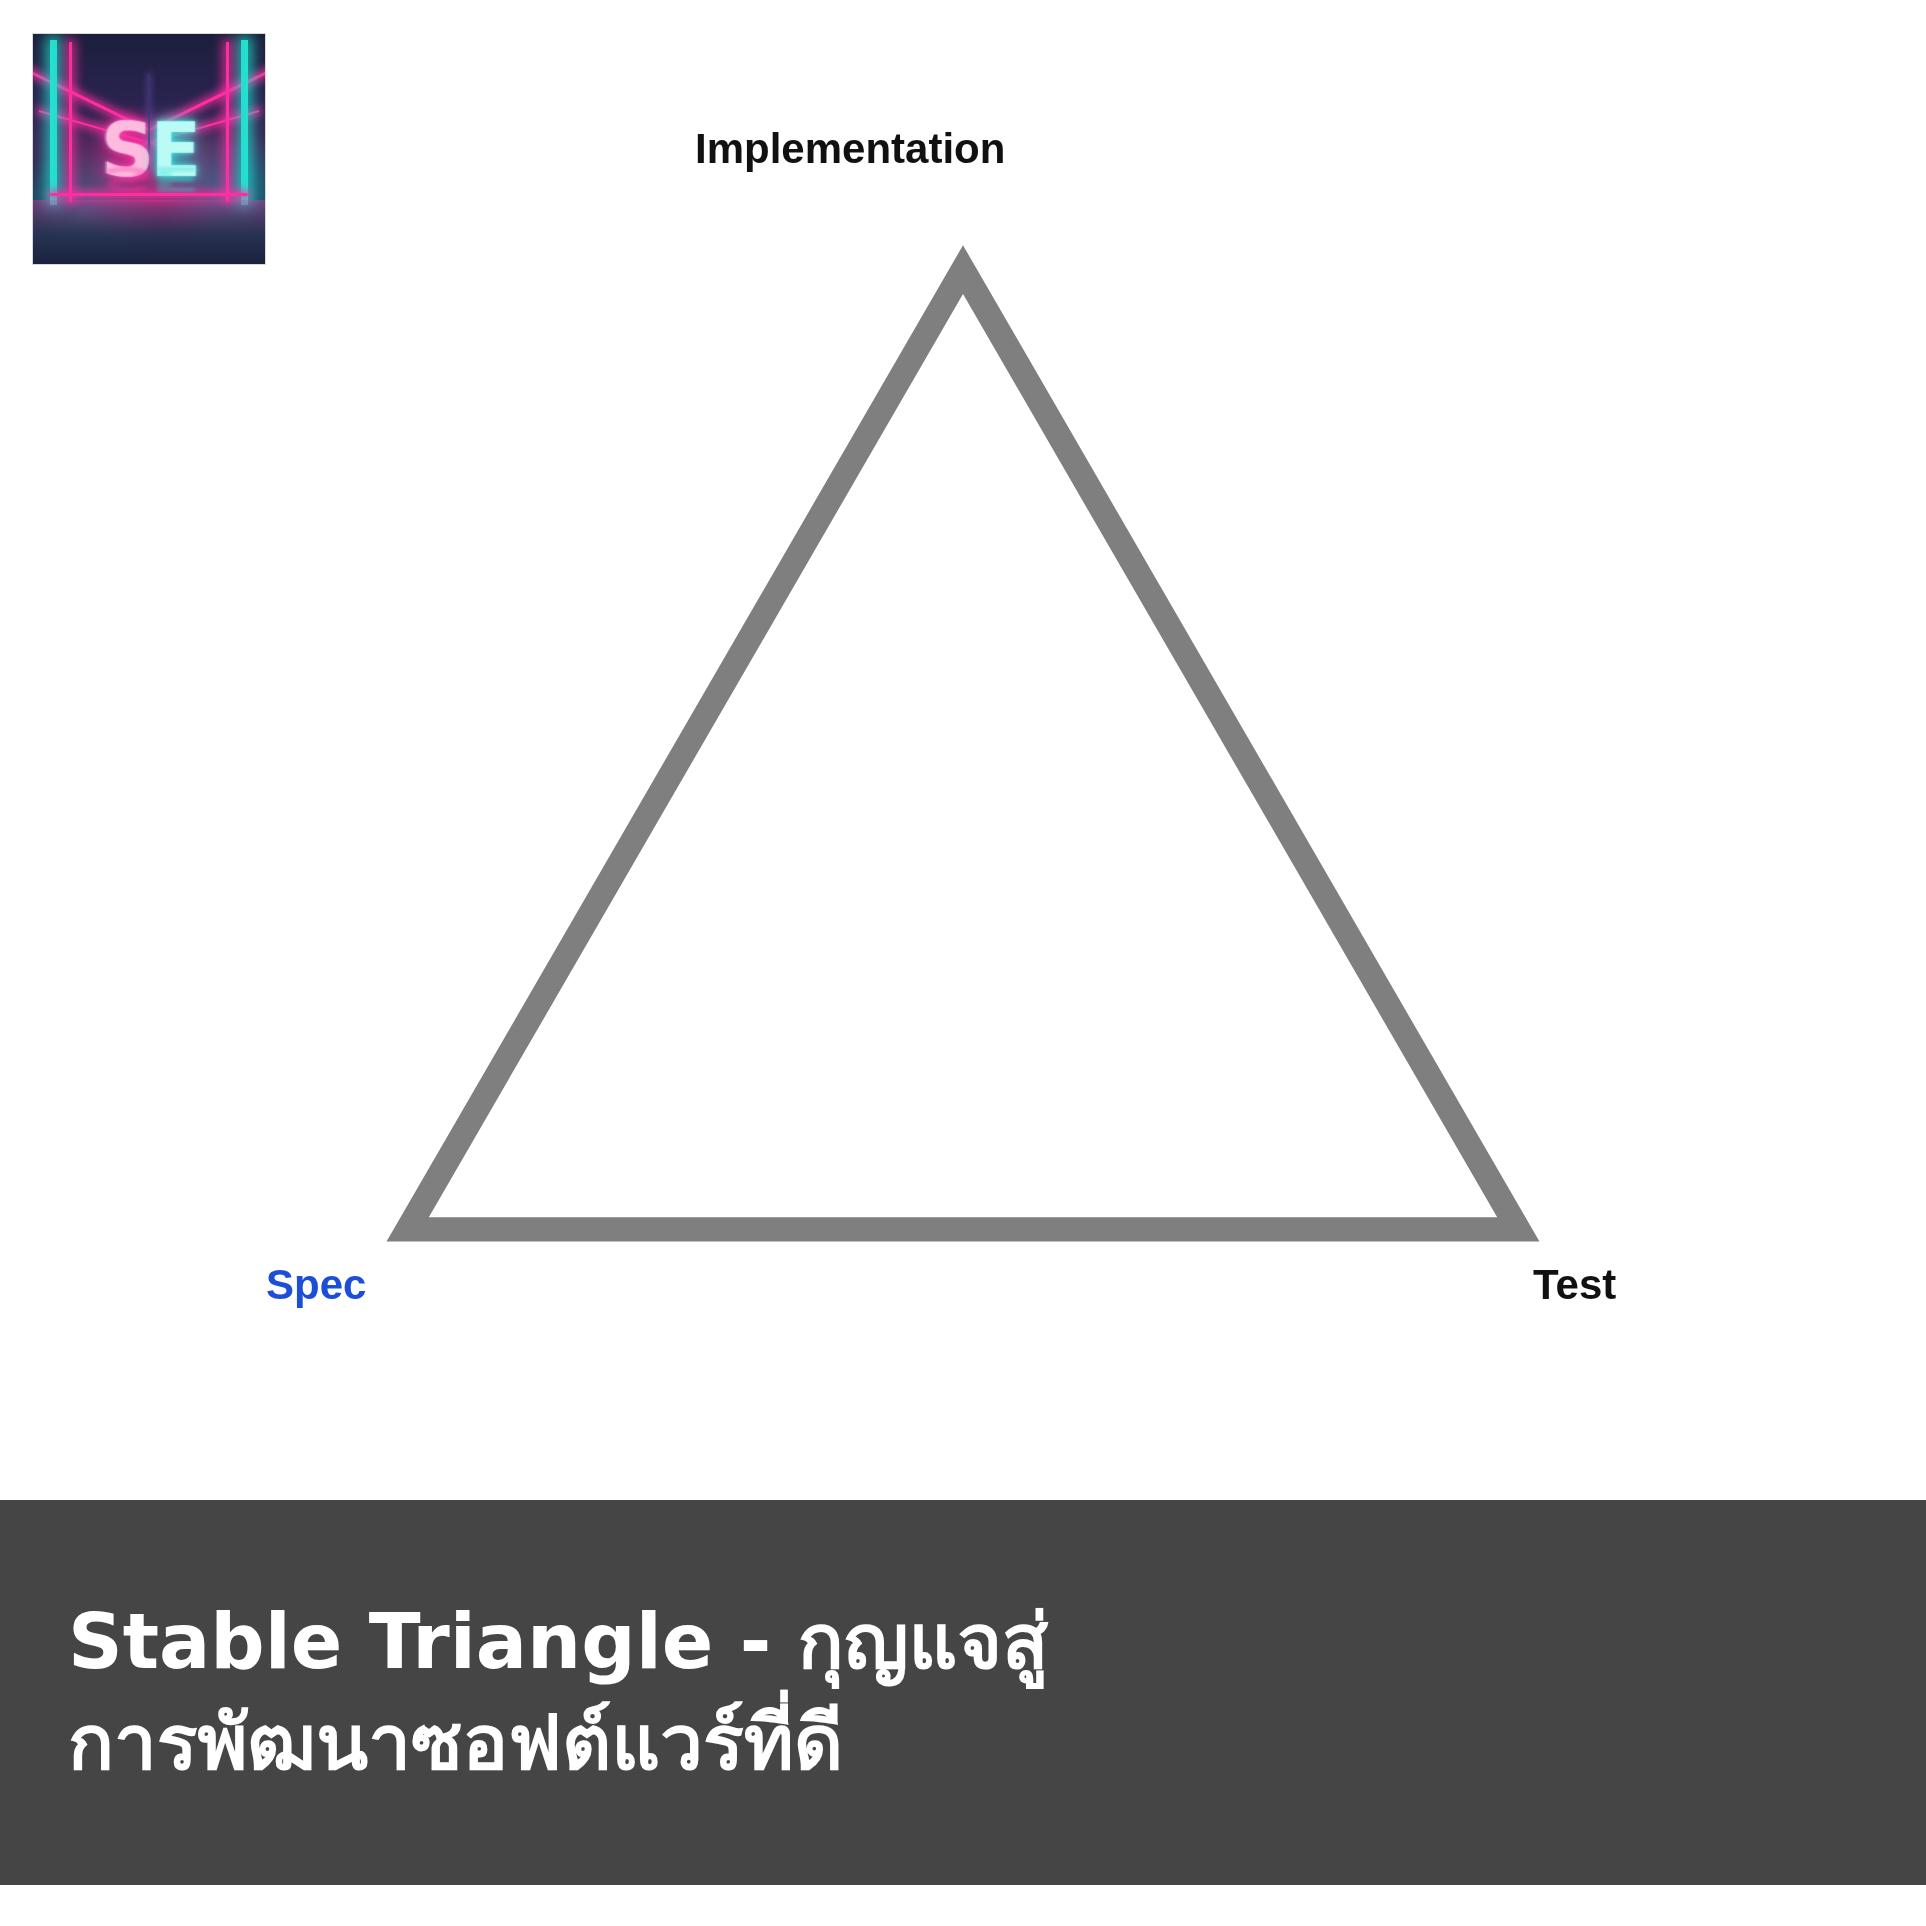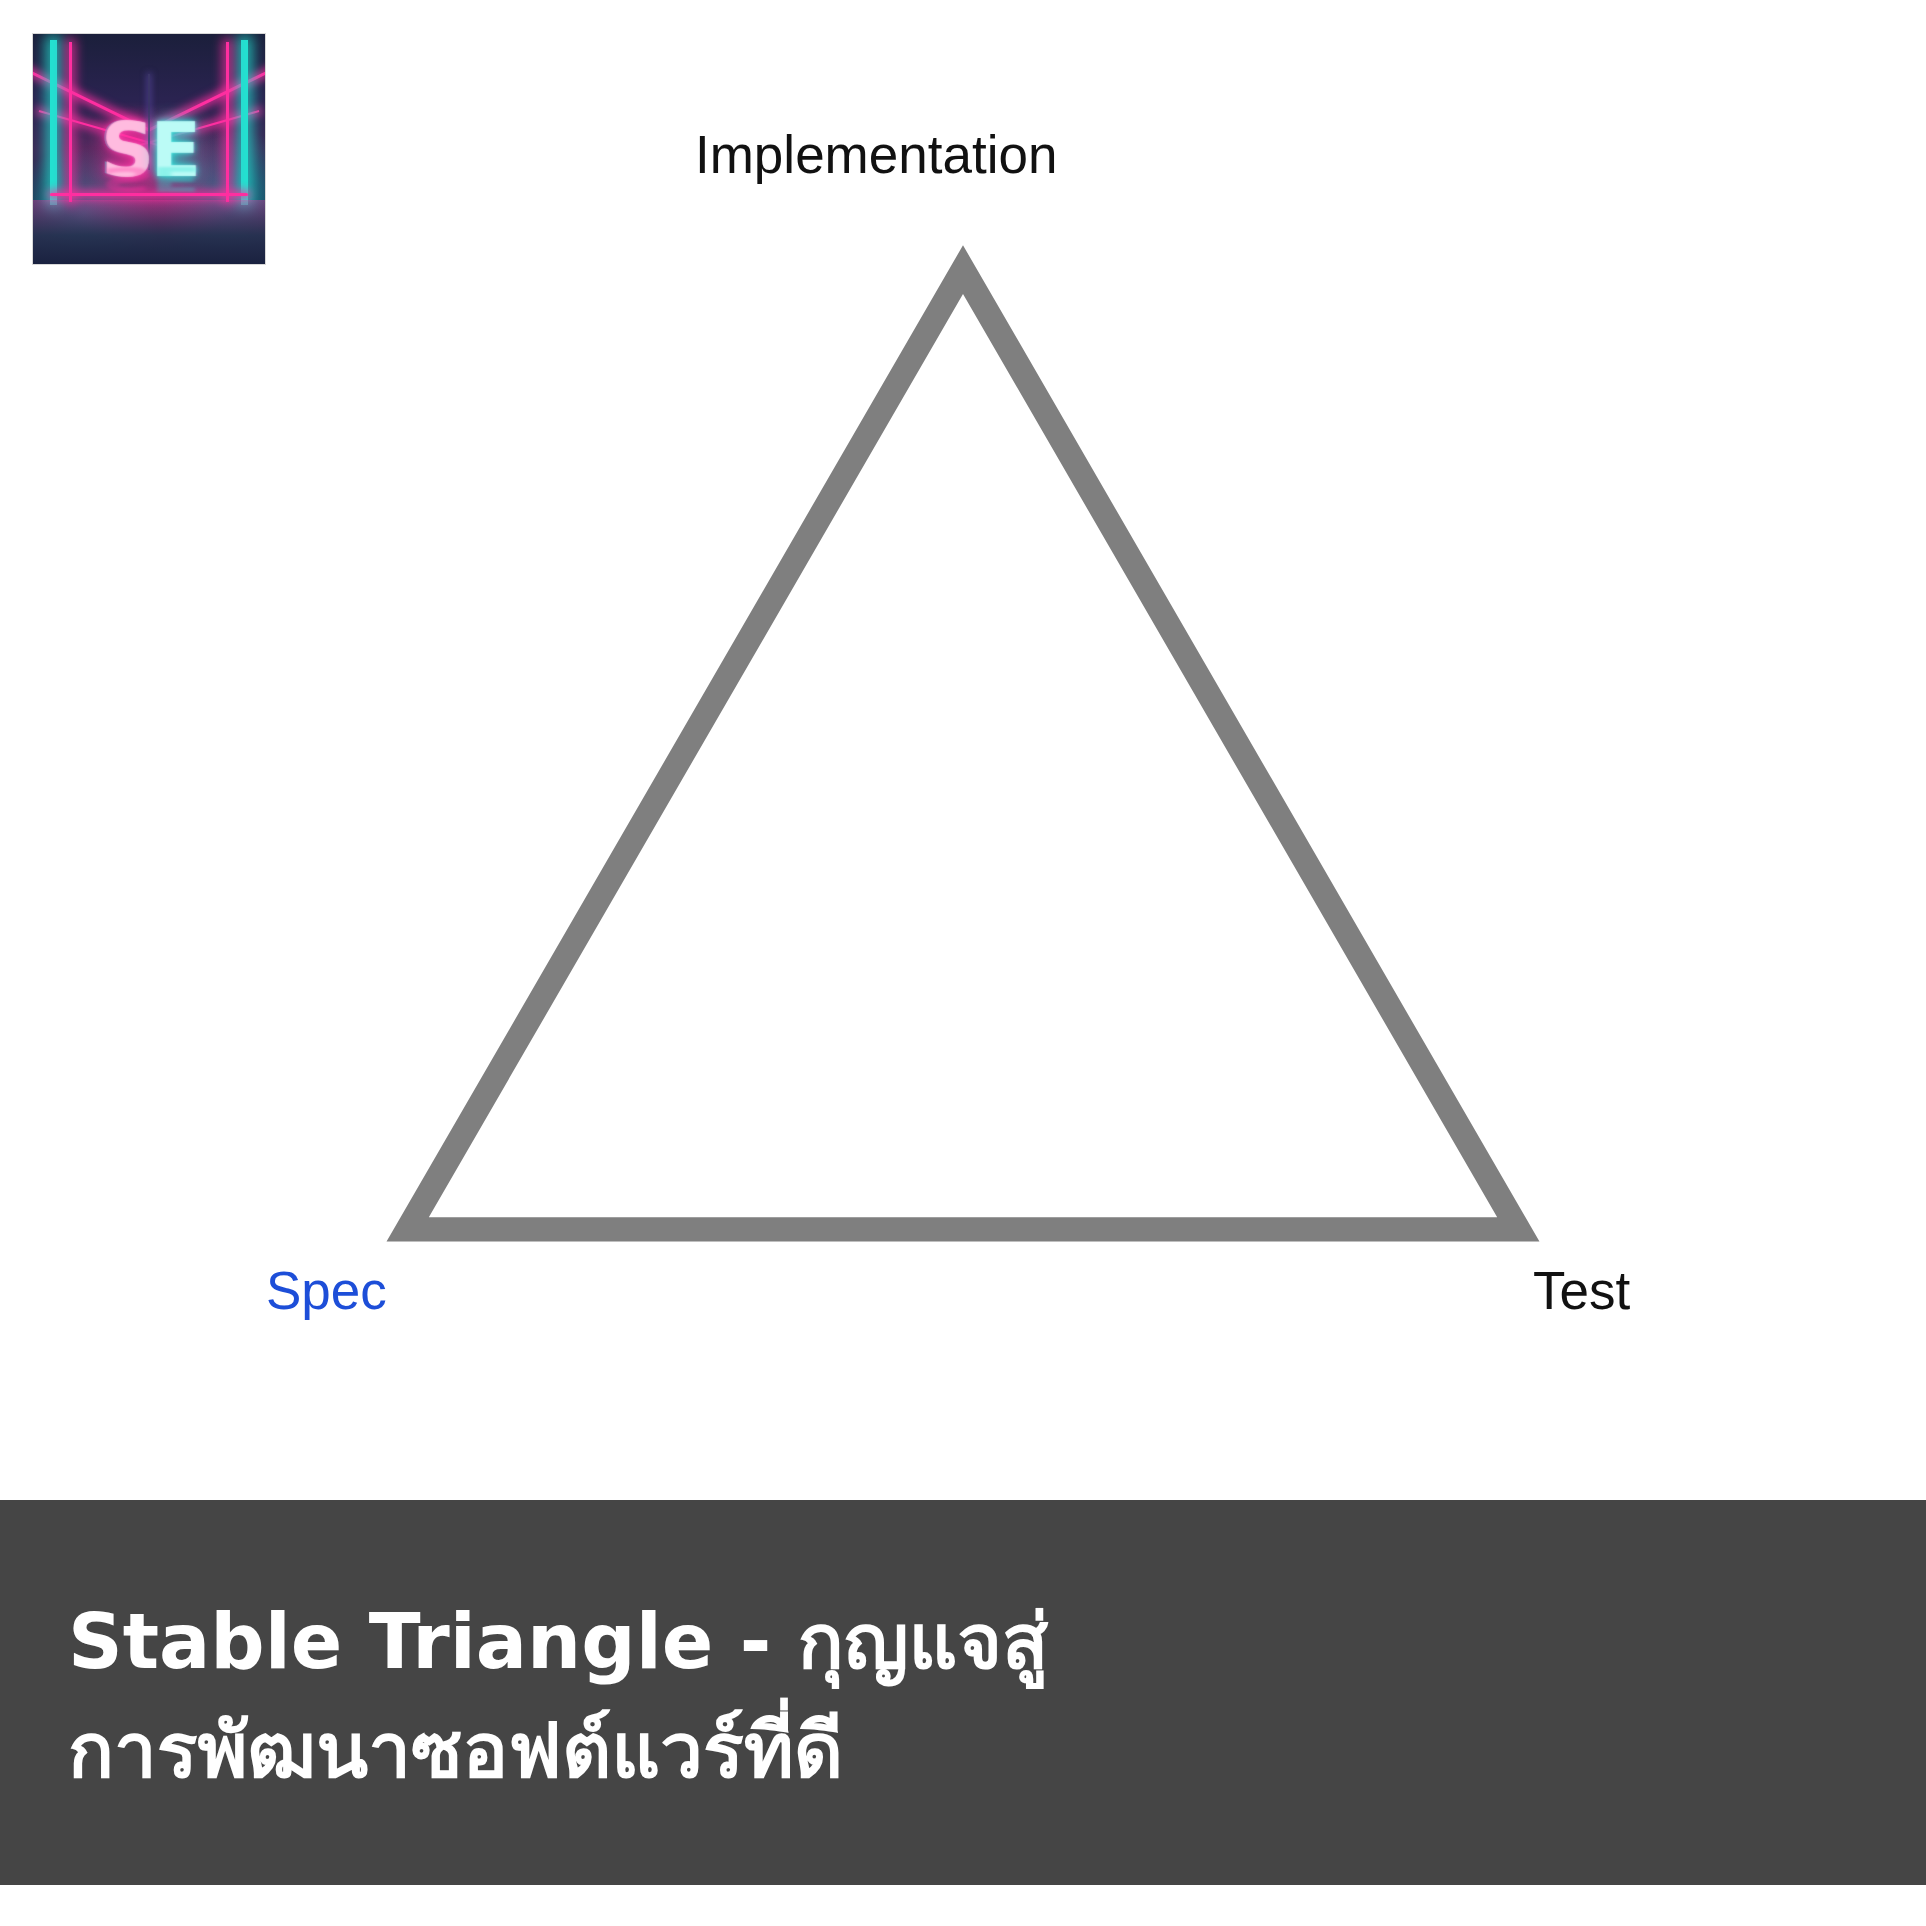--- a/index.html
+++ b/index.html
@@ -163,22 +163,22 @@
     height: 1499px;
   }
   .diagram svg {
     position: absolute;
     left: 0;
     top: 0;
   }
   .vertex-label {
     position: absolute;
     color: #111111;
-    font-size: 53px;
-    font-weight: 400;
+    font-size: 42px;
+    font-weight: 700;
     line-height: 1;
     white-space: nowrap;
   }
   .label-implementation {
     left: 695px;
     top: 128px;
   }
   .label-spec {
     left: 266px;
     top: 1264px;
@@ -214,21 +214,20 @@
     font-family: "DejaVu Sans", sans-serif;
     font-weight: bold;
     font-size: 76px;
     line-height: 1.32;
     margin-left: 68px;
     max-width: 1059px;
   }
   .banner-title-line {
     display: block;
     white-space: nowrap;
-    margin-top: 8px;
   }
 </style>
 </head>
 <body style="background: rgb(255, 255, 255);">
 
 <div class="logo-badge">
   <div class="logo-scene">
     <div class="seam ceil-left"></div>
     <div class="seam ceil-right"></div>
     <div class="seam wall-left"></div>

